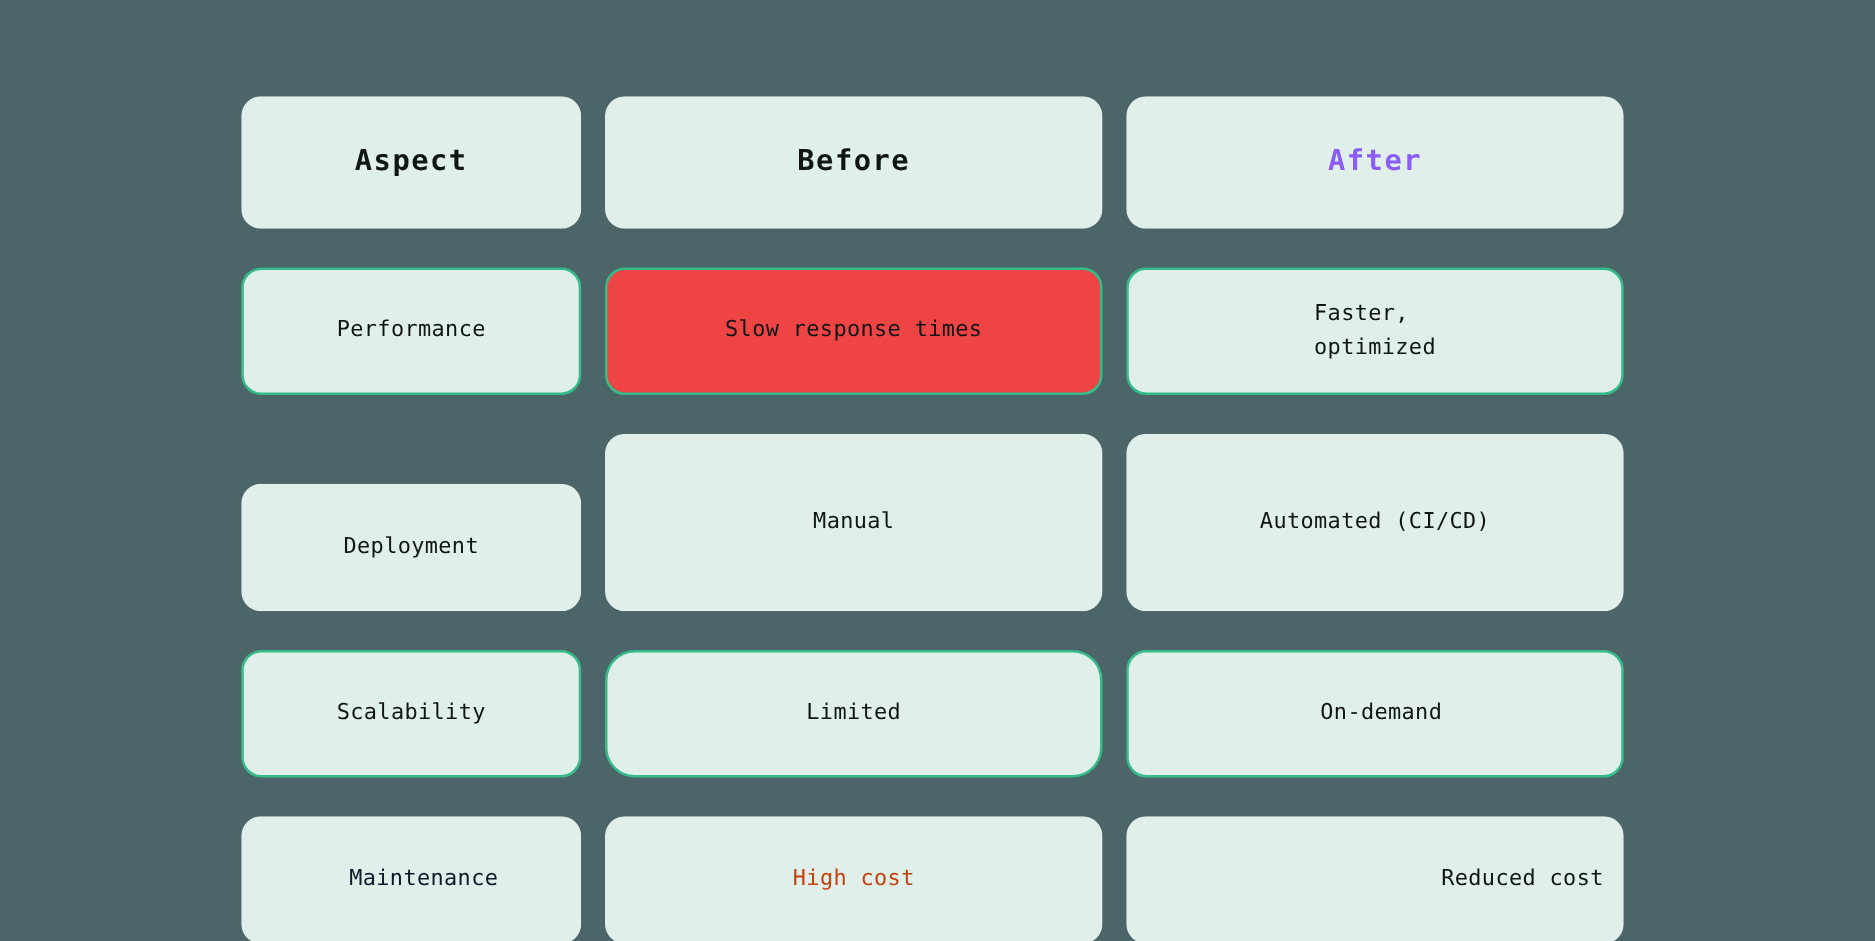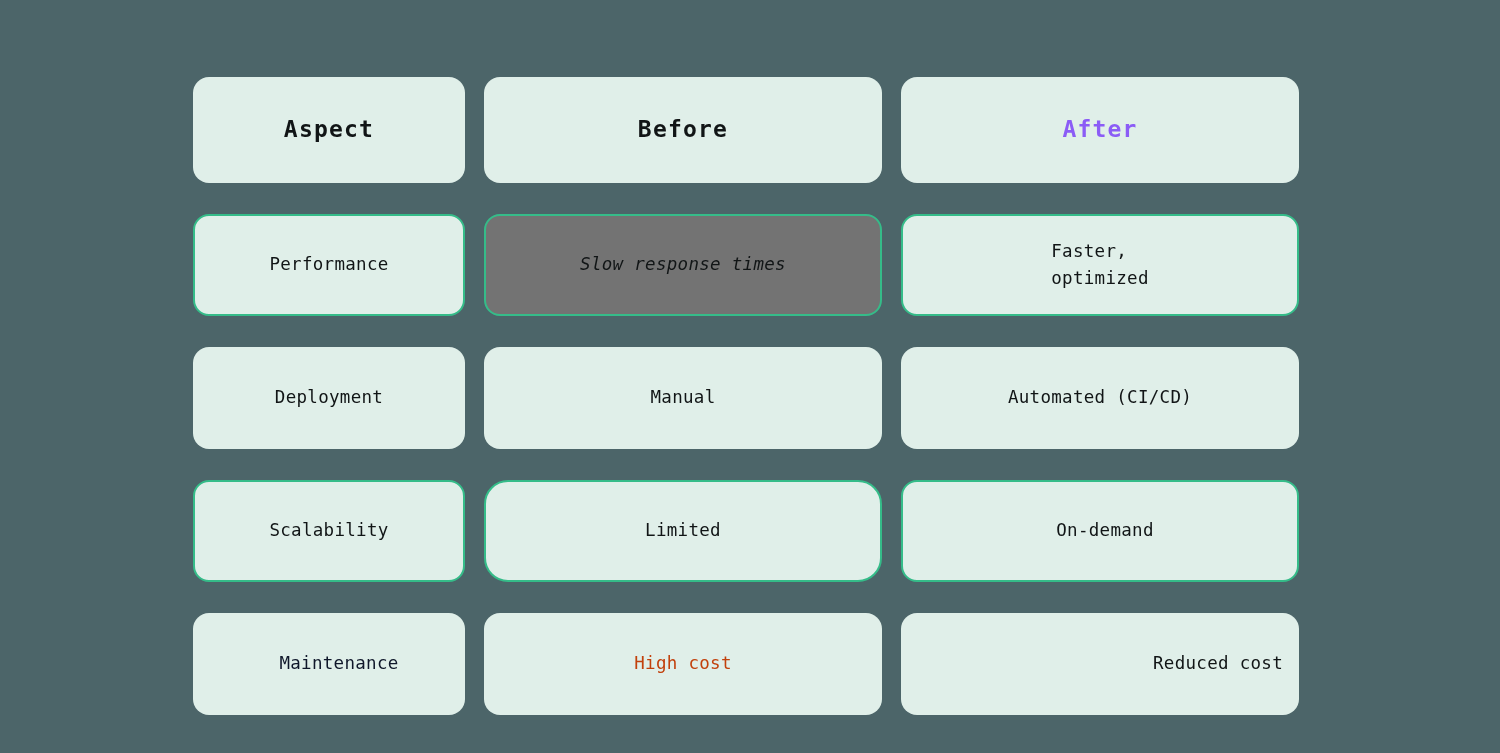--- a/index.html
+++ b/index.html
@@ -100,31 +100,31 @@
       </div>
       <div class="cell" style="background: rgb(224, 239, 233); color: #8b5cf6;">
         <span class="cell-text">After</span>
       </div>
     </div>
 
     <div class="row highlight">
       <div class="cell" style="background: rgb(224, 239, 233); color: rgb(17, 21, 22); border-color: rgb(53, 188, 137);">
         <span class="cell-text">Performance</span>
       </div>
-      <div class="cell" style="background: #737373; color: rgb(17, 21, 22); border-color: rgb(53, 188, 137); font-style: italic;">
+      <div class="cell" style="background: #ef4444; color: rgb(17, 21, 22); border-color: rgb(53, 188, 137);">
         <span class="cell-text">Slow response times</span>
       </div>
       <div class="cell" style="background: rgb(224, 239, 233); color: rgb(17, 21, 22); border-color: rgb(53, 188, 137);">
         <span class="cell-text multiline">Faster,
 optimized</span>
       </div>
     </div>
 
     <div class="row">
-      <div class="cell" style="background: rgb(224, 239, 233); color: rgb(17, 21, 22);">
+      <div class="cell" style="background: rgb(224, 239, 233); color: rgb(17, 21, 22); margin-top: 40px;">
         <span class="cell-text">Deployment</span>
       </div>
       <div class="cell" style="background: rgb(224, 239, 233); color: rgb(17, 21, 22);">
         <span class="cell-text">Manual</span>
       </div>
       <div class="cell" style="background: rgb(224, 239, 233); color: rgb(17, 21, 22);">
         <span class="cell-text">Automated (CI/CD)</span>
       </div>
     </div>
 

